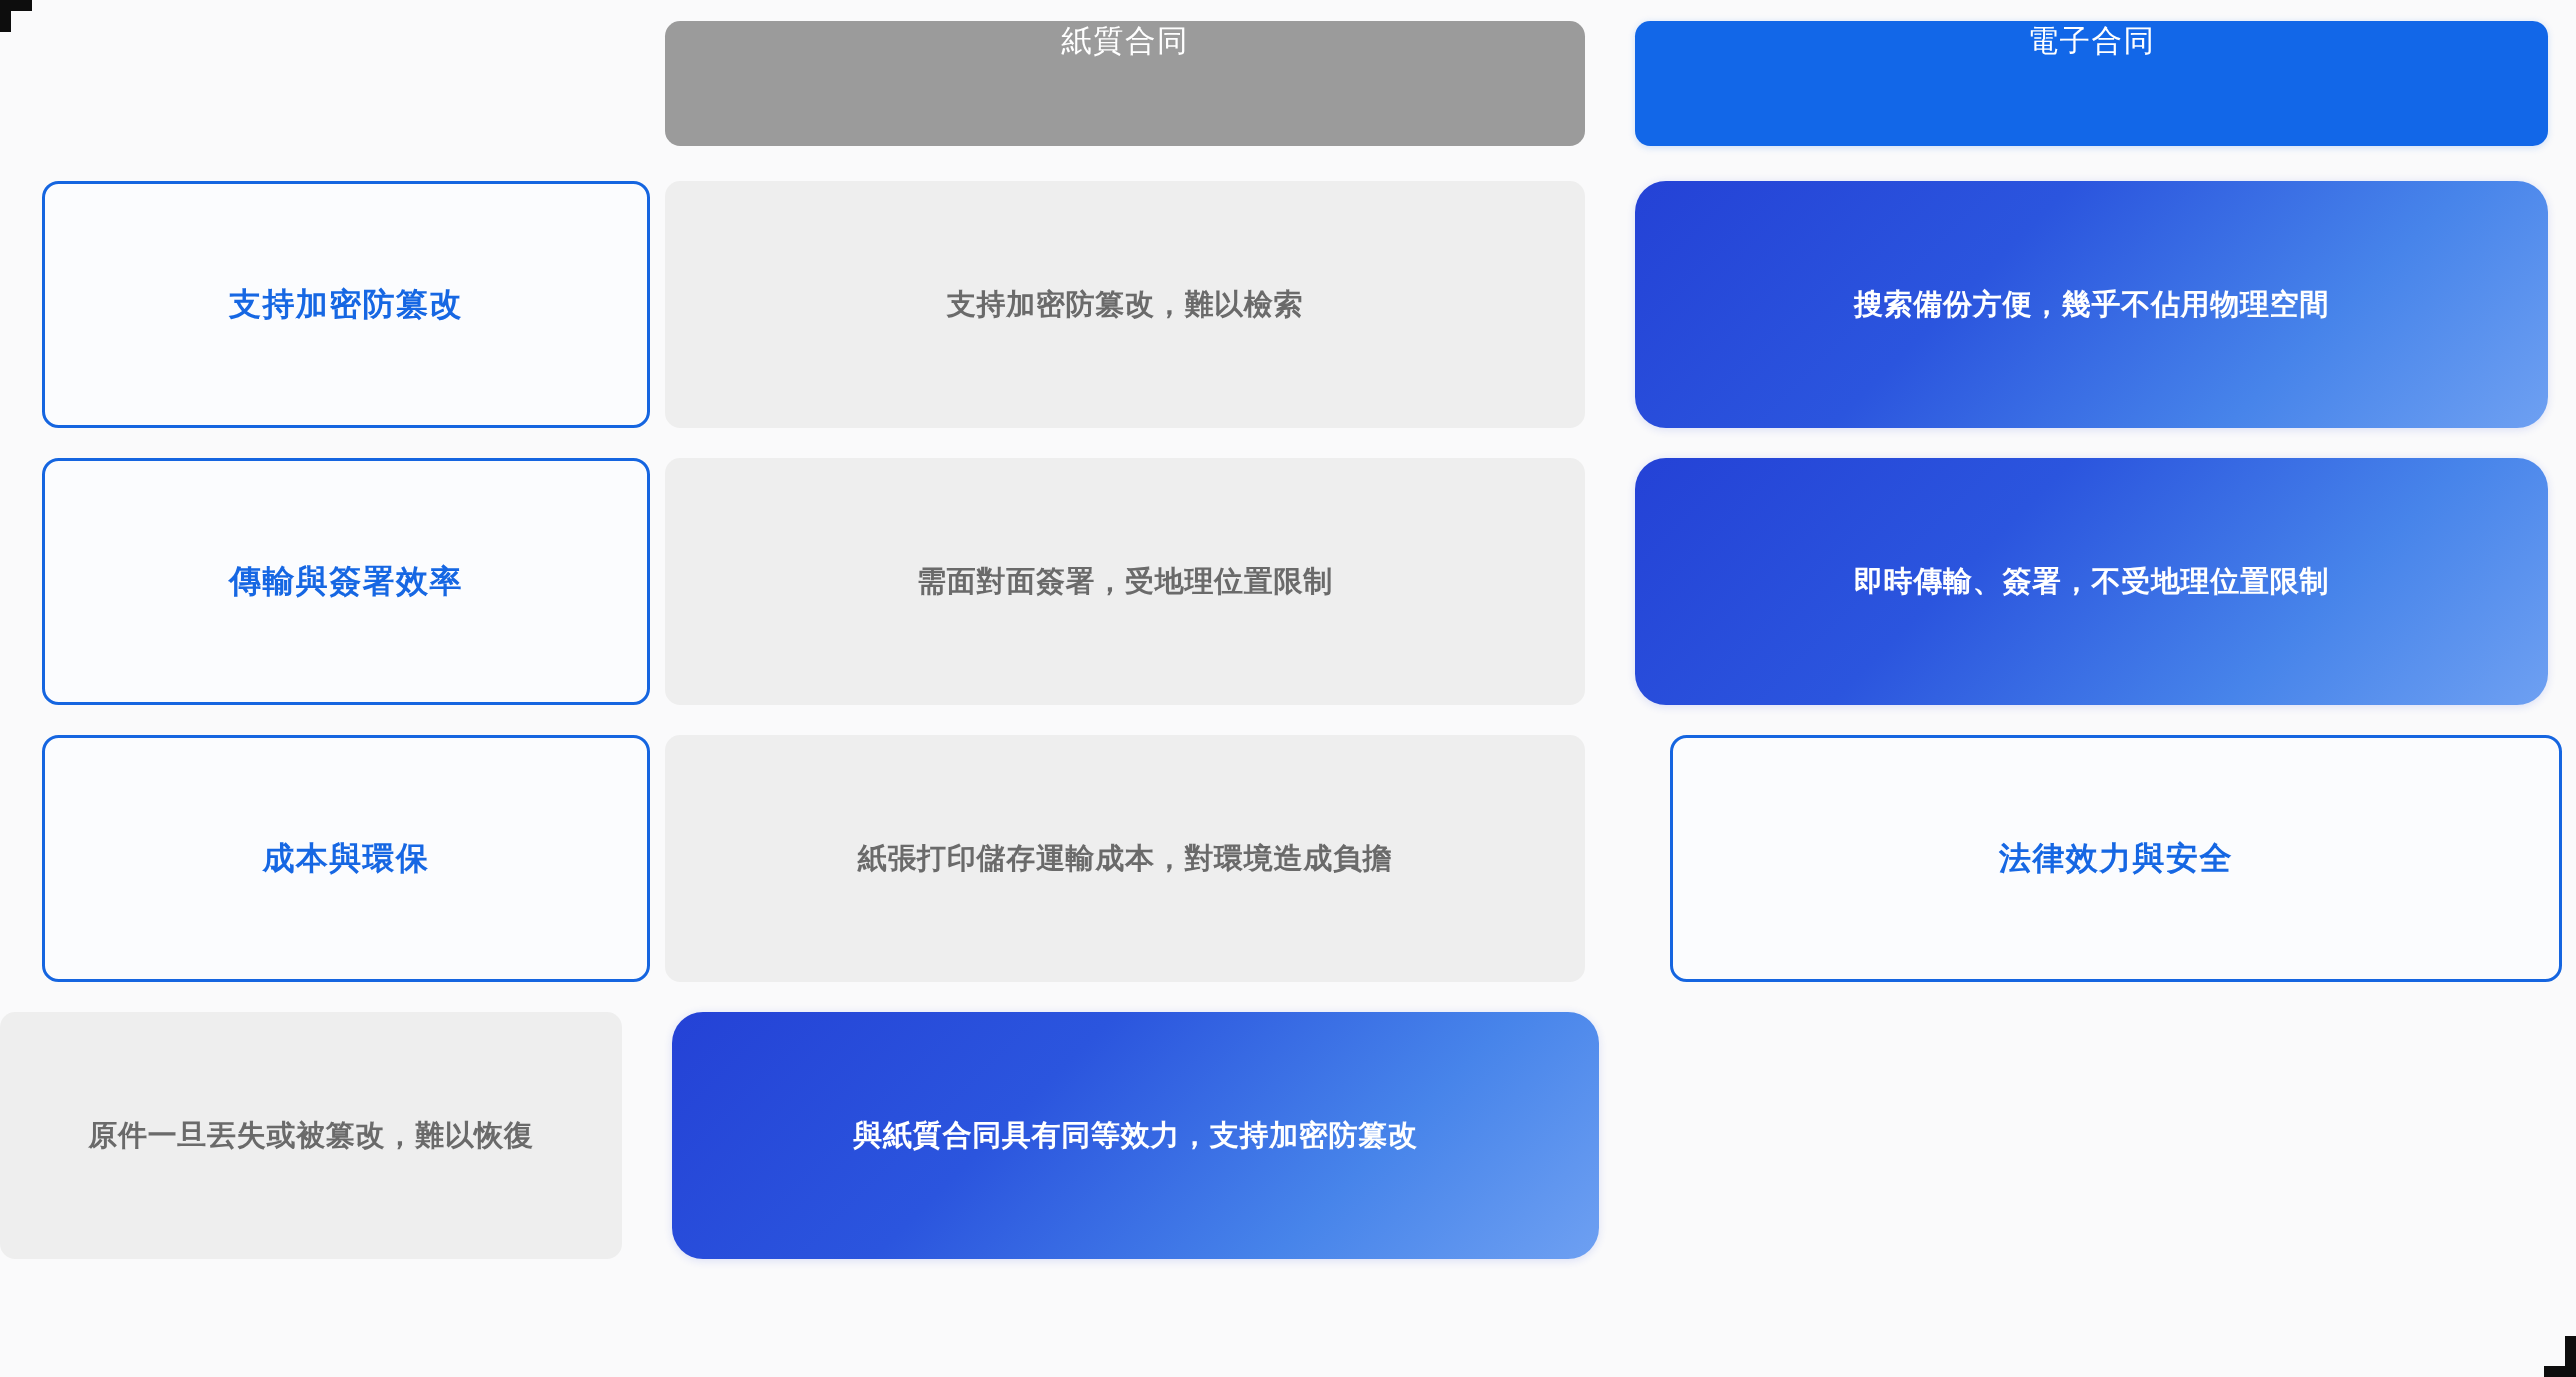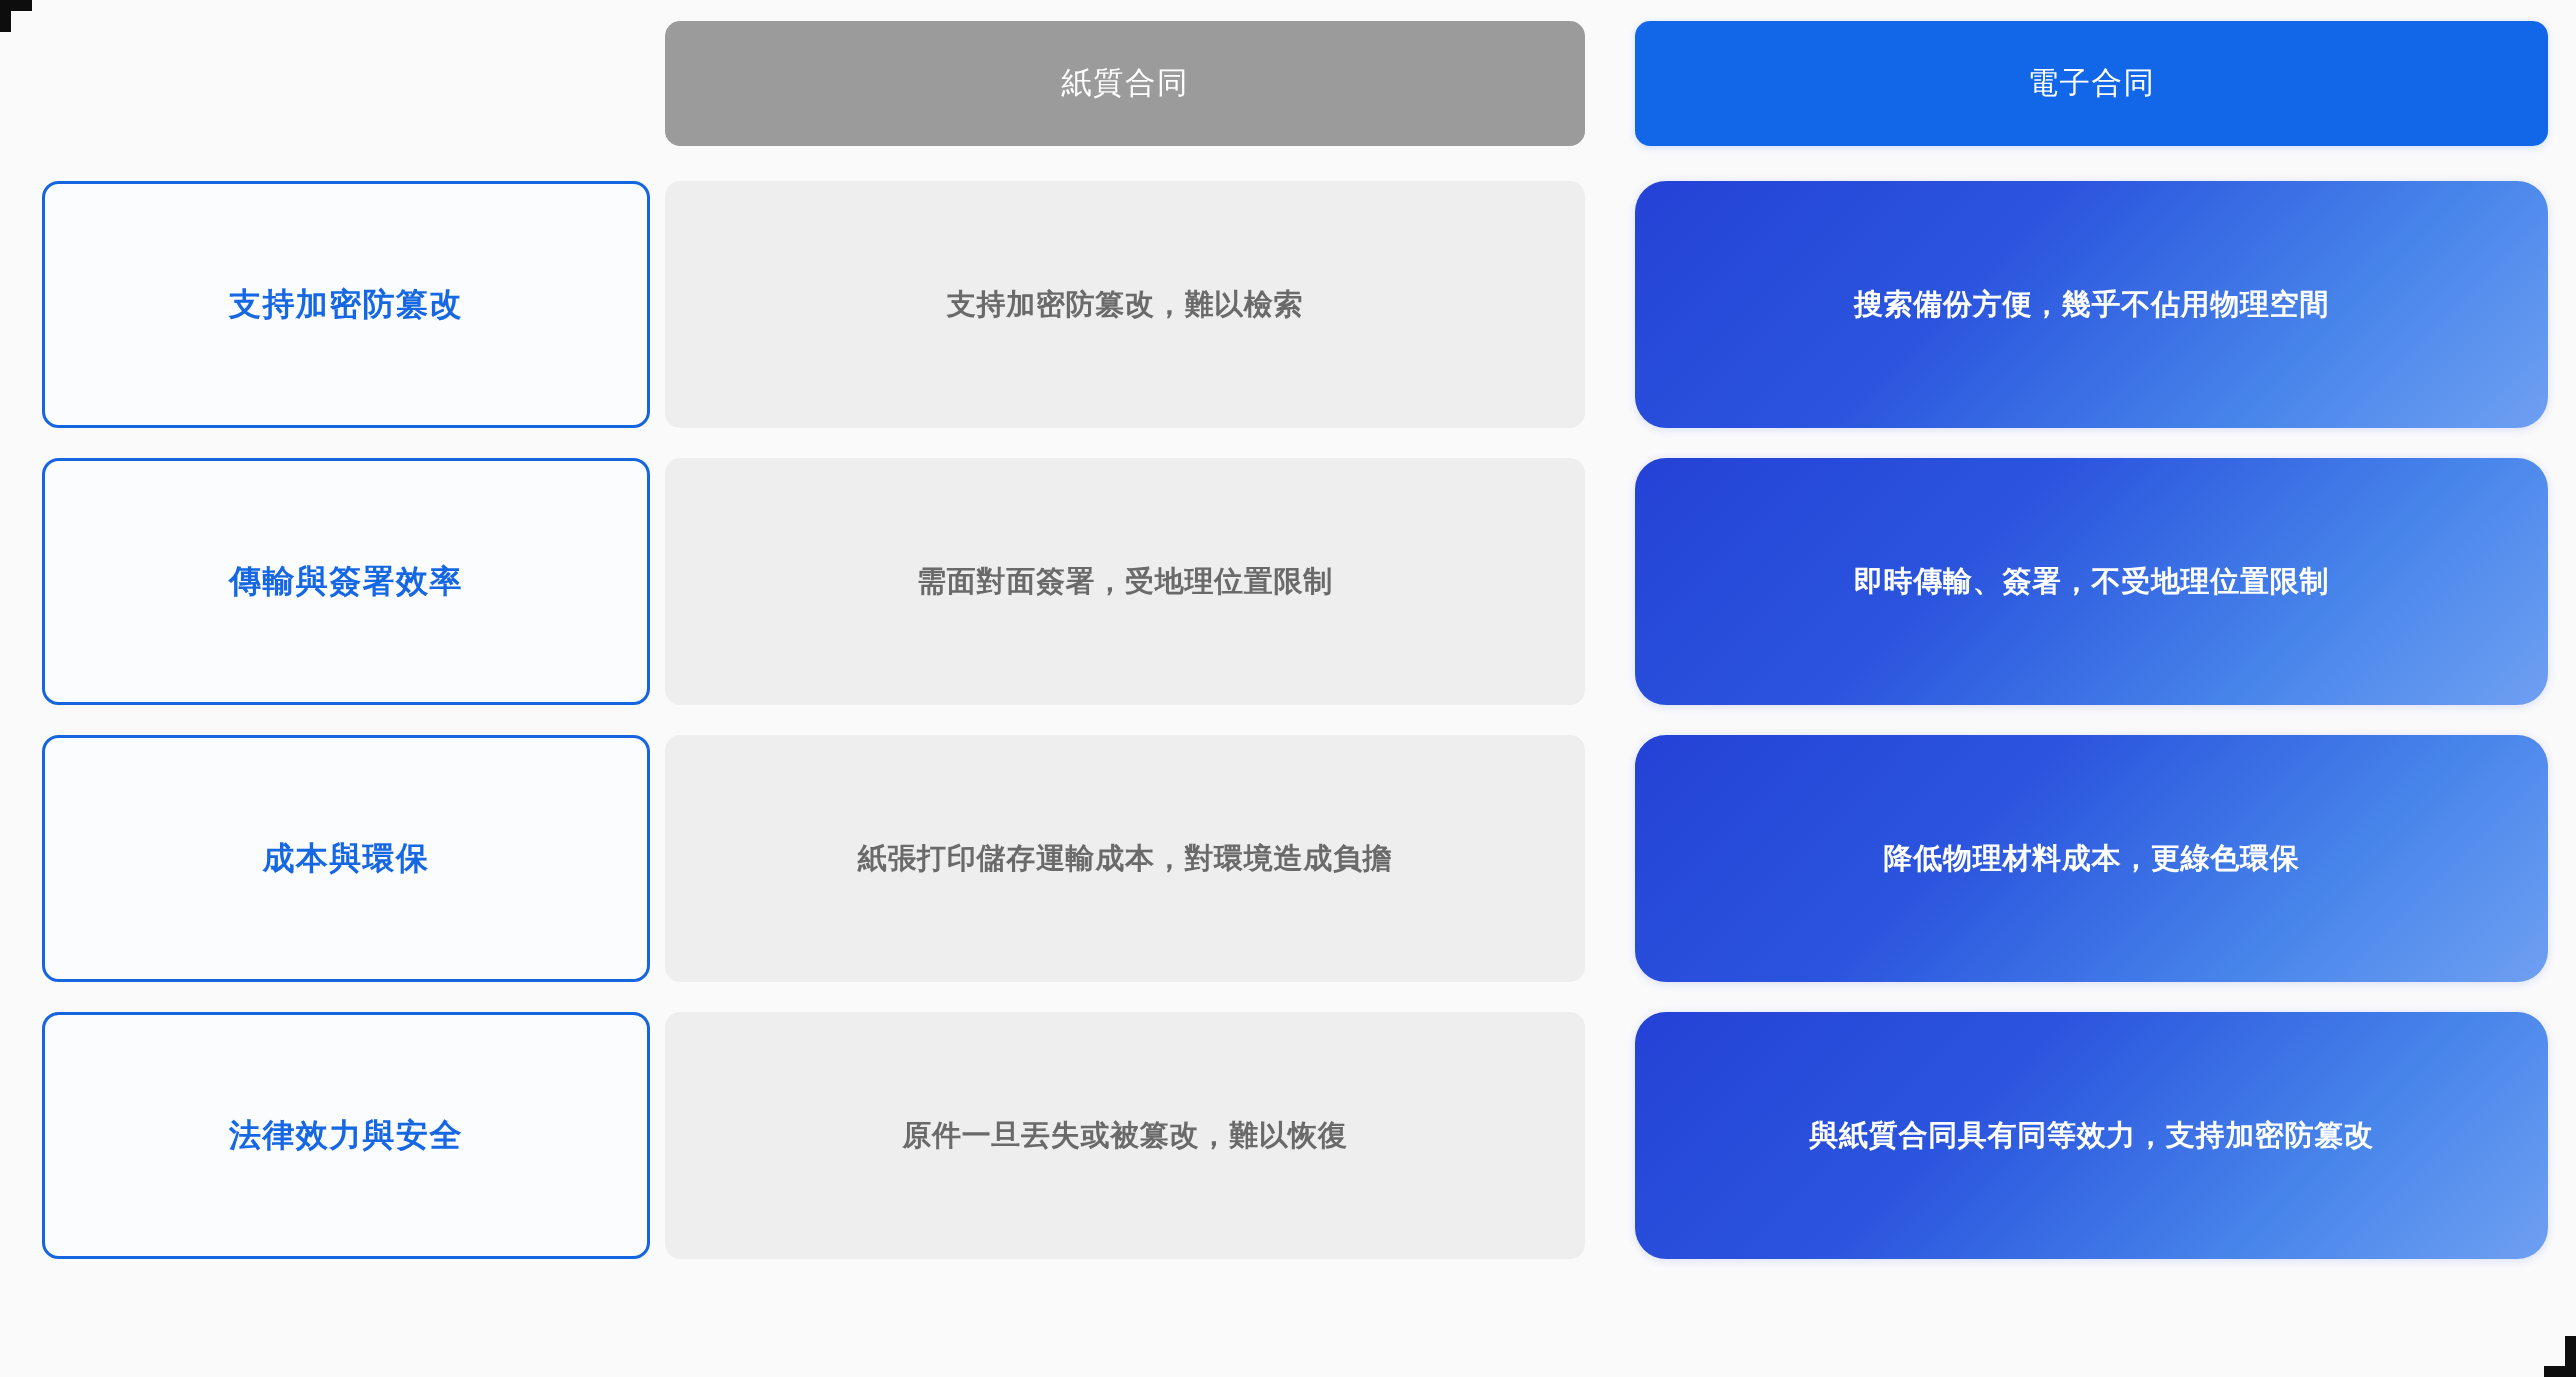--- a/index.html
+++ b/index.html
@@ -45,21 +45,21 @@
   }
 
   
   .corner-spacer { }
 
   .col-header {
     height: 125px;
     margin: 0 21px;
     border-radius: 15.2px;
     display: flex;
-    align-items: center;
+    align-items: flex-start;
     justify-content: center;
     font-size: 30.5px;
     font-weight: 400;
     letter-spacing: 1.4px;
     color: #ffffff;
   }
   .col-header.paper {
     background: #9b9b9b;
     margin-left: 0px;
     margin-right: 43px;
@@ -172,23 +172,20 @@
   <div class="cell-electronic">
     <span class="cell-electronic-text">即時傳輸、簽署，不受地理位置限制</span>
   </div>
 
   <div class="row-label">
     <span class="row-label-text">成本與環保</span>
   </div>
   <div class="cell-paper">
     <span class="cell-paper-text">紙張打印儲存運輸成本，對環境造成負擔</span>
   </div>
-  <div class="cell-electronic">
-    <span class="cell-electronic-text">降低物理材料成本，更綠色環保</span>
-  </div>
 
   <div class="row-label">
     <span class="row-label-text">法律效力與安全</span>
   </div>
   <div class="cell-paper">
     <span class="cell-paper-text">原件一旦丟失或被篡改，難以恢復</span>
   </div>
   <div class="cell-electronic">
     <span class="cell-electronic-text">與紙質合同具有同等效力，支持加密防篡改</span>
   </div>

